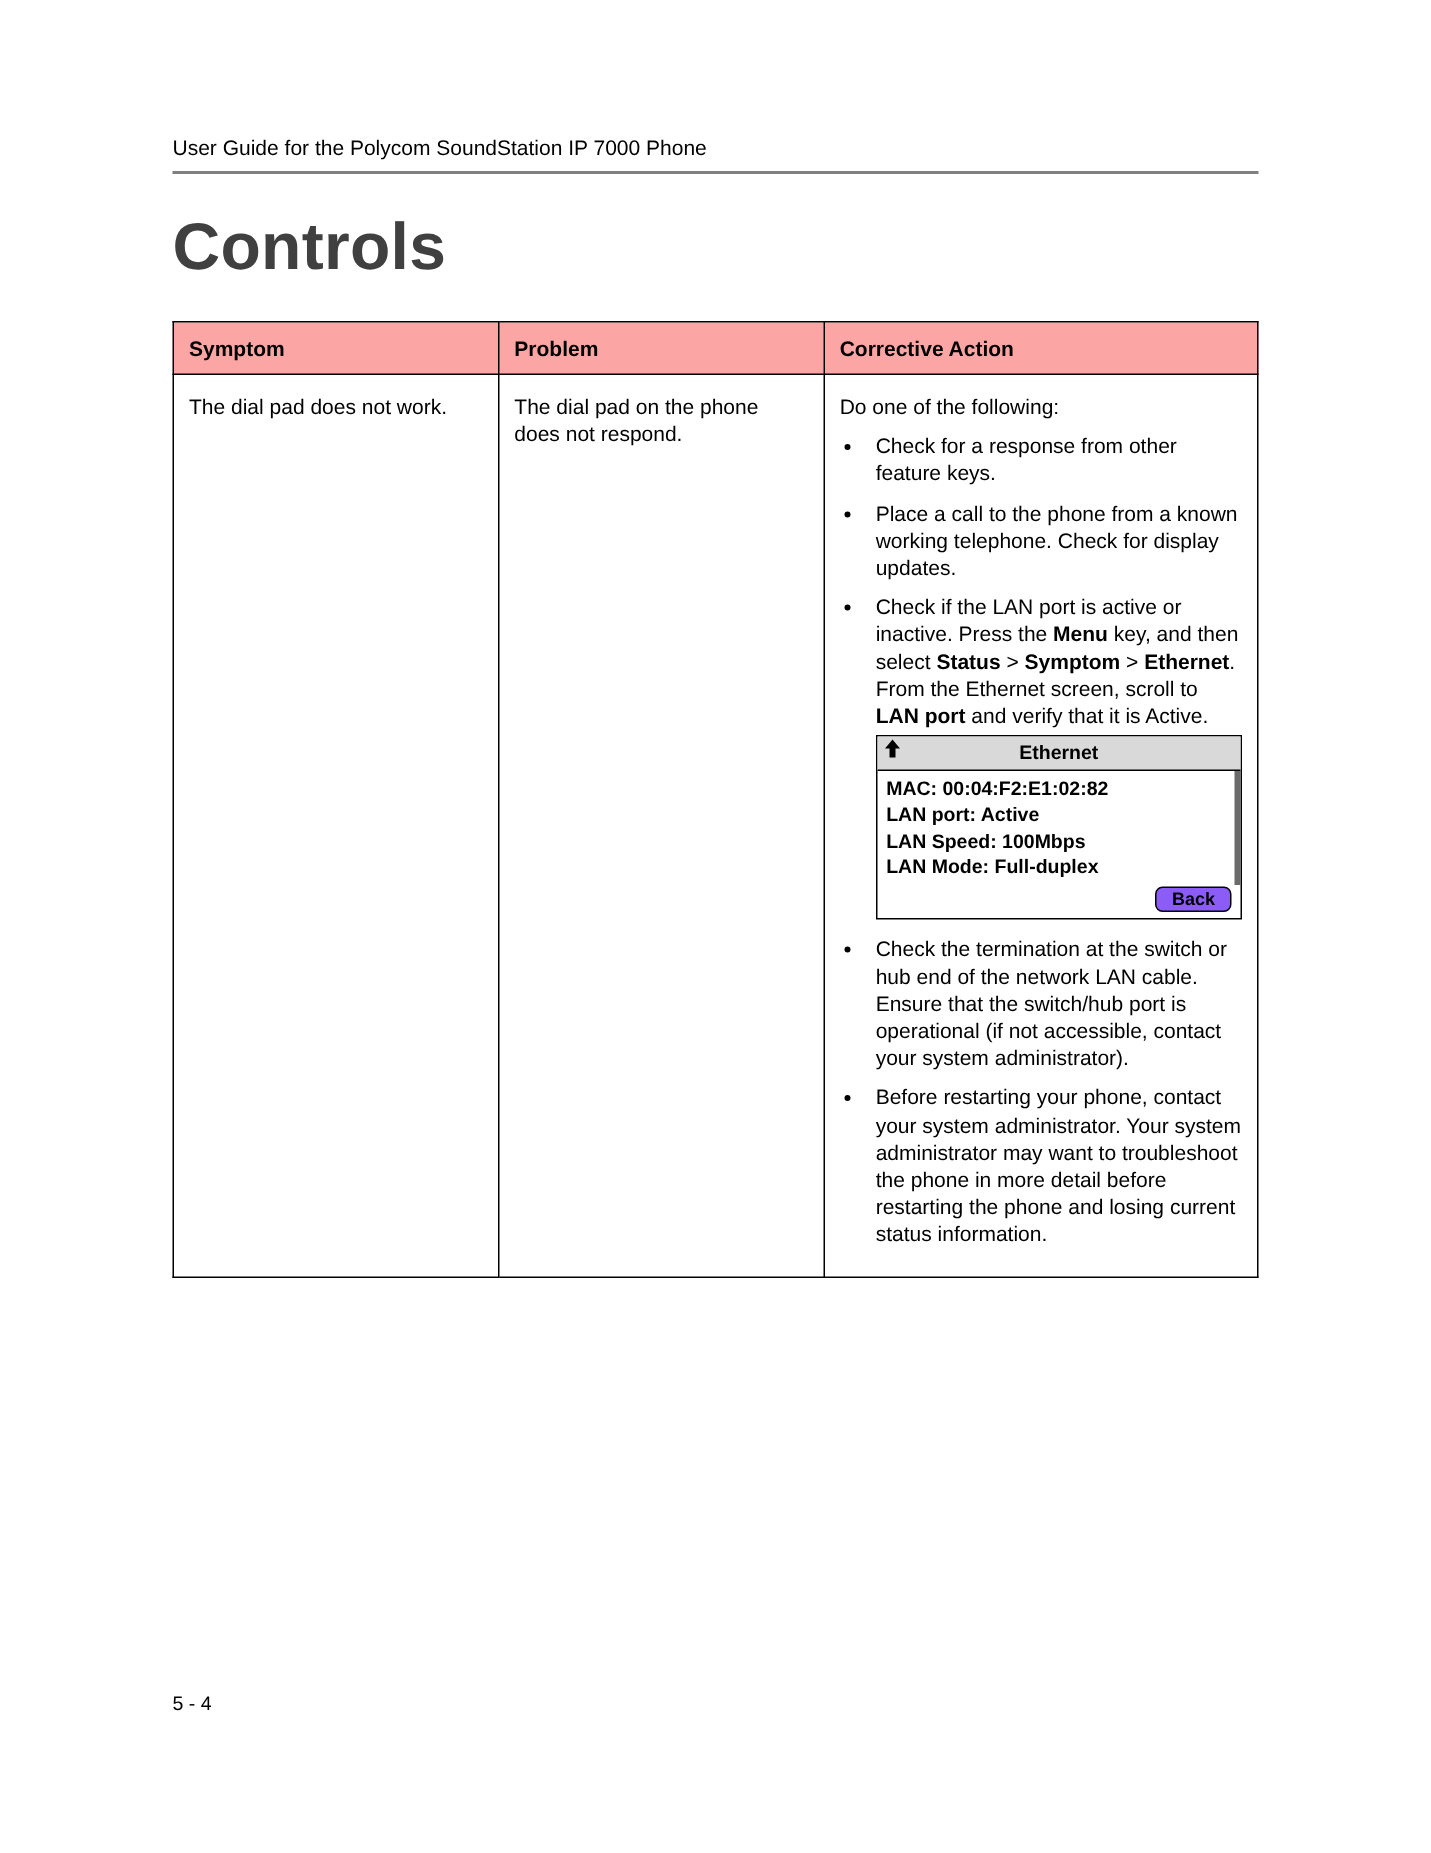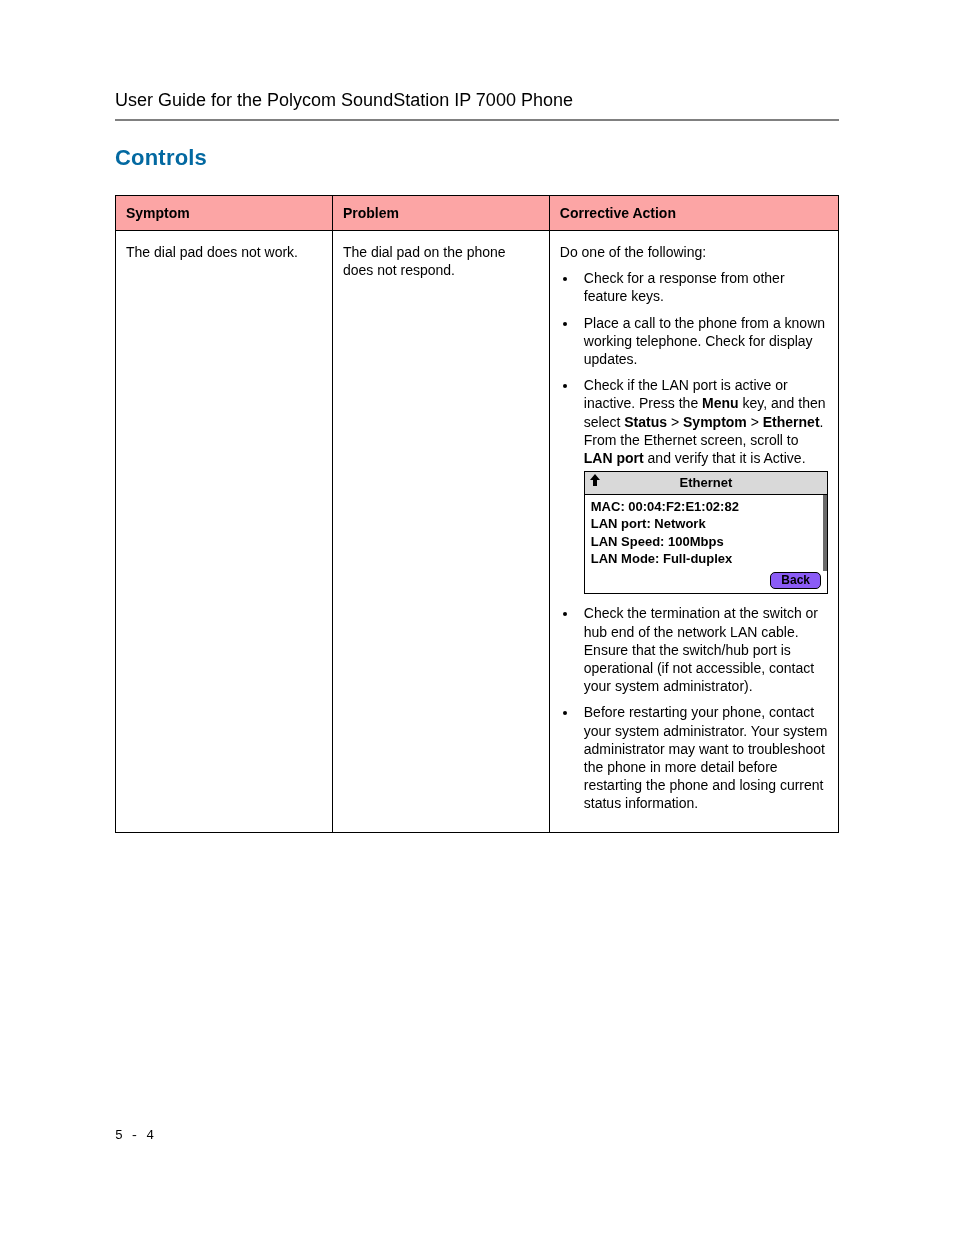--- a/index.html
+++ b/index.html
@@ -10,36 +10,36 @@
     color: #000;
   }
   .page {
     width: 954px;
     height: 1235px;
     position: relative;
     box-sizing: border-box;
     padding: 90px 115px 0 115px;
   }
   .header-line {
-    font-size: 18px;
+    font-size: 14px;
     color: #000;
     font-family: "Trebuchet MS", "Futura", Arial, sans-serif;
     margin: 0 0 8px 0;
     font-weight: 400;
   }
   .hr {
     border: none;
     border-top: 2px solid #808080;
     margin: 0 0 24px 0;
   }
   .section-title {
     font-family: "Trebuchet MS", "Futura", Arial, sans-serif;
-    font-size: 22px;
-    font-weight: bold;
-    color: #0369a1;
+    font-size: 44px;
+    font-weight: bold;
+    color: #404040;
     margin: 0 0 24px 0;
     letter-spacing: 0.2px;
   }
   table.troubleshoot {
     border-collapse: collapse;
     width: 100%;
     table-layout: fixed;
   }
   table.troubleshoot th {
     background: #fca5a5;
@@ -123,21 +123,21 @@
     font-weight: bold;
     font-size: 12px;
     padding: 0px 10px;
     line-height: 1.3;
   }
   .page-num {
     position: absolute;
     left: 115px;
     bottom: 92px;
     font-size: 13px;
-    font-family: Liberation Mono, monospace;
+    font-family: Liberation Sans, sans-serif;
   }
 </style>
 </head>
 <body>
 
 <div class="page">
   <div class="header-line">User Guide for the Polycom SoundStation IP 7000 Phone</div>
   <hr class="hr">
   <h1 class="section-title">Controls</h1>
 
@@ -170,21 +170,21 @@
                 <div class="ps-title">
                   <span class="ps-arrow">
                     <svg width="12" height="14" viewBox="0 0 12 14">
                         <path d="M6 1 L11 7 L8 7 L8 13 L4 13 L4 7 L1 7 Z" fill="#000"></path>
                       </svg>
                   </span>
                   <span>Ethernet</span>
                 </div>
                 <div class="ps-body">
                   <div class="ps-line">MAC: 00:04:F2:E1:02:82</div>
-                  <div class="ps-line">LAN port: Network</div>
+                  <div class="ps-line">LAN port: Active</div>
                   <div class="ps-line">LAN Speed: 100Mbps</div>
                   <div class="ps-line">LAN Mode: Full-duplex</div>
                   <div class="ps-scroll"></div>
                 </div>
                 <div class="ps-footer">
                   <span class="ps-back-btn">Back</span>
                 </div>
               </div>
             </li>
             <li>Check the termination at the switch or hub end of the network LAN cable. Ensure that the switch/hub port is operational (if not accessible, contact your system administrator).</li>

